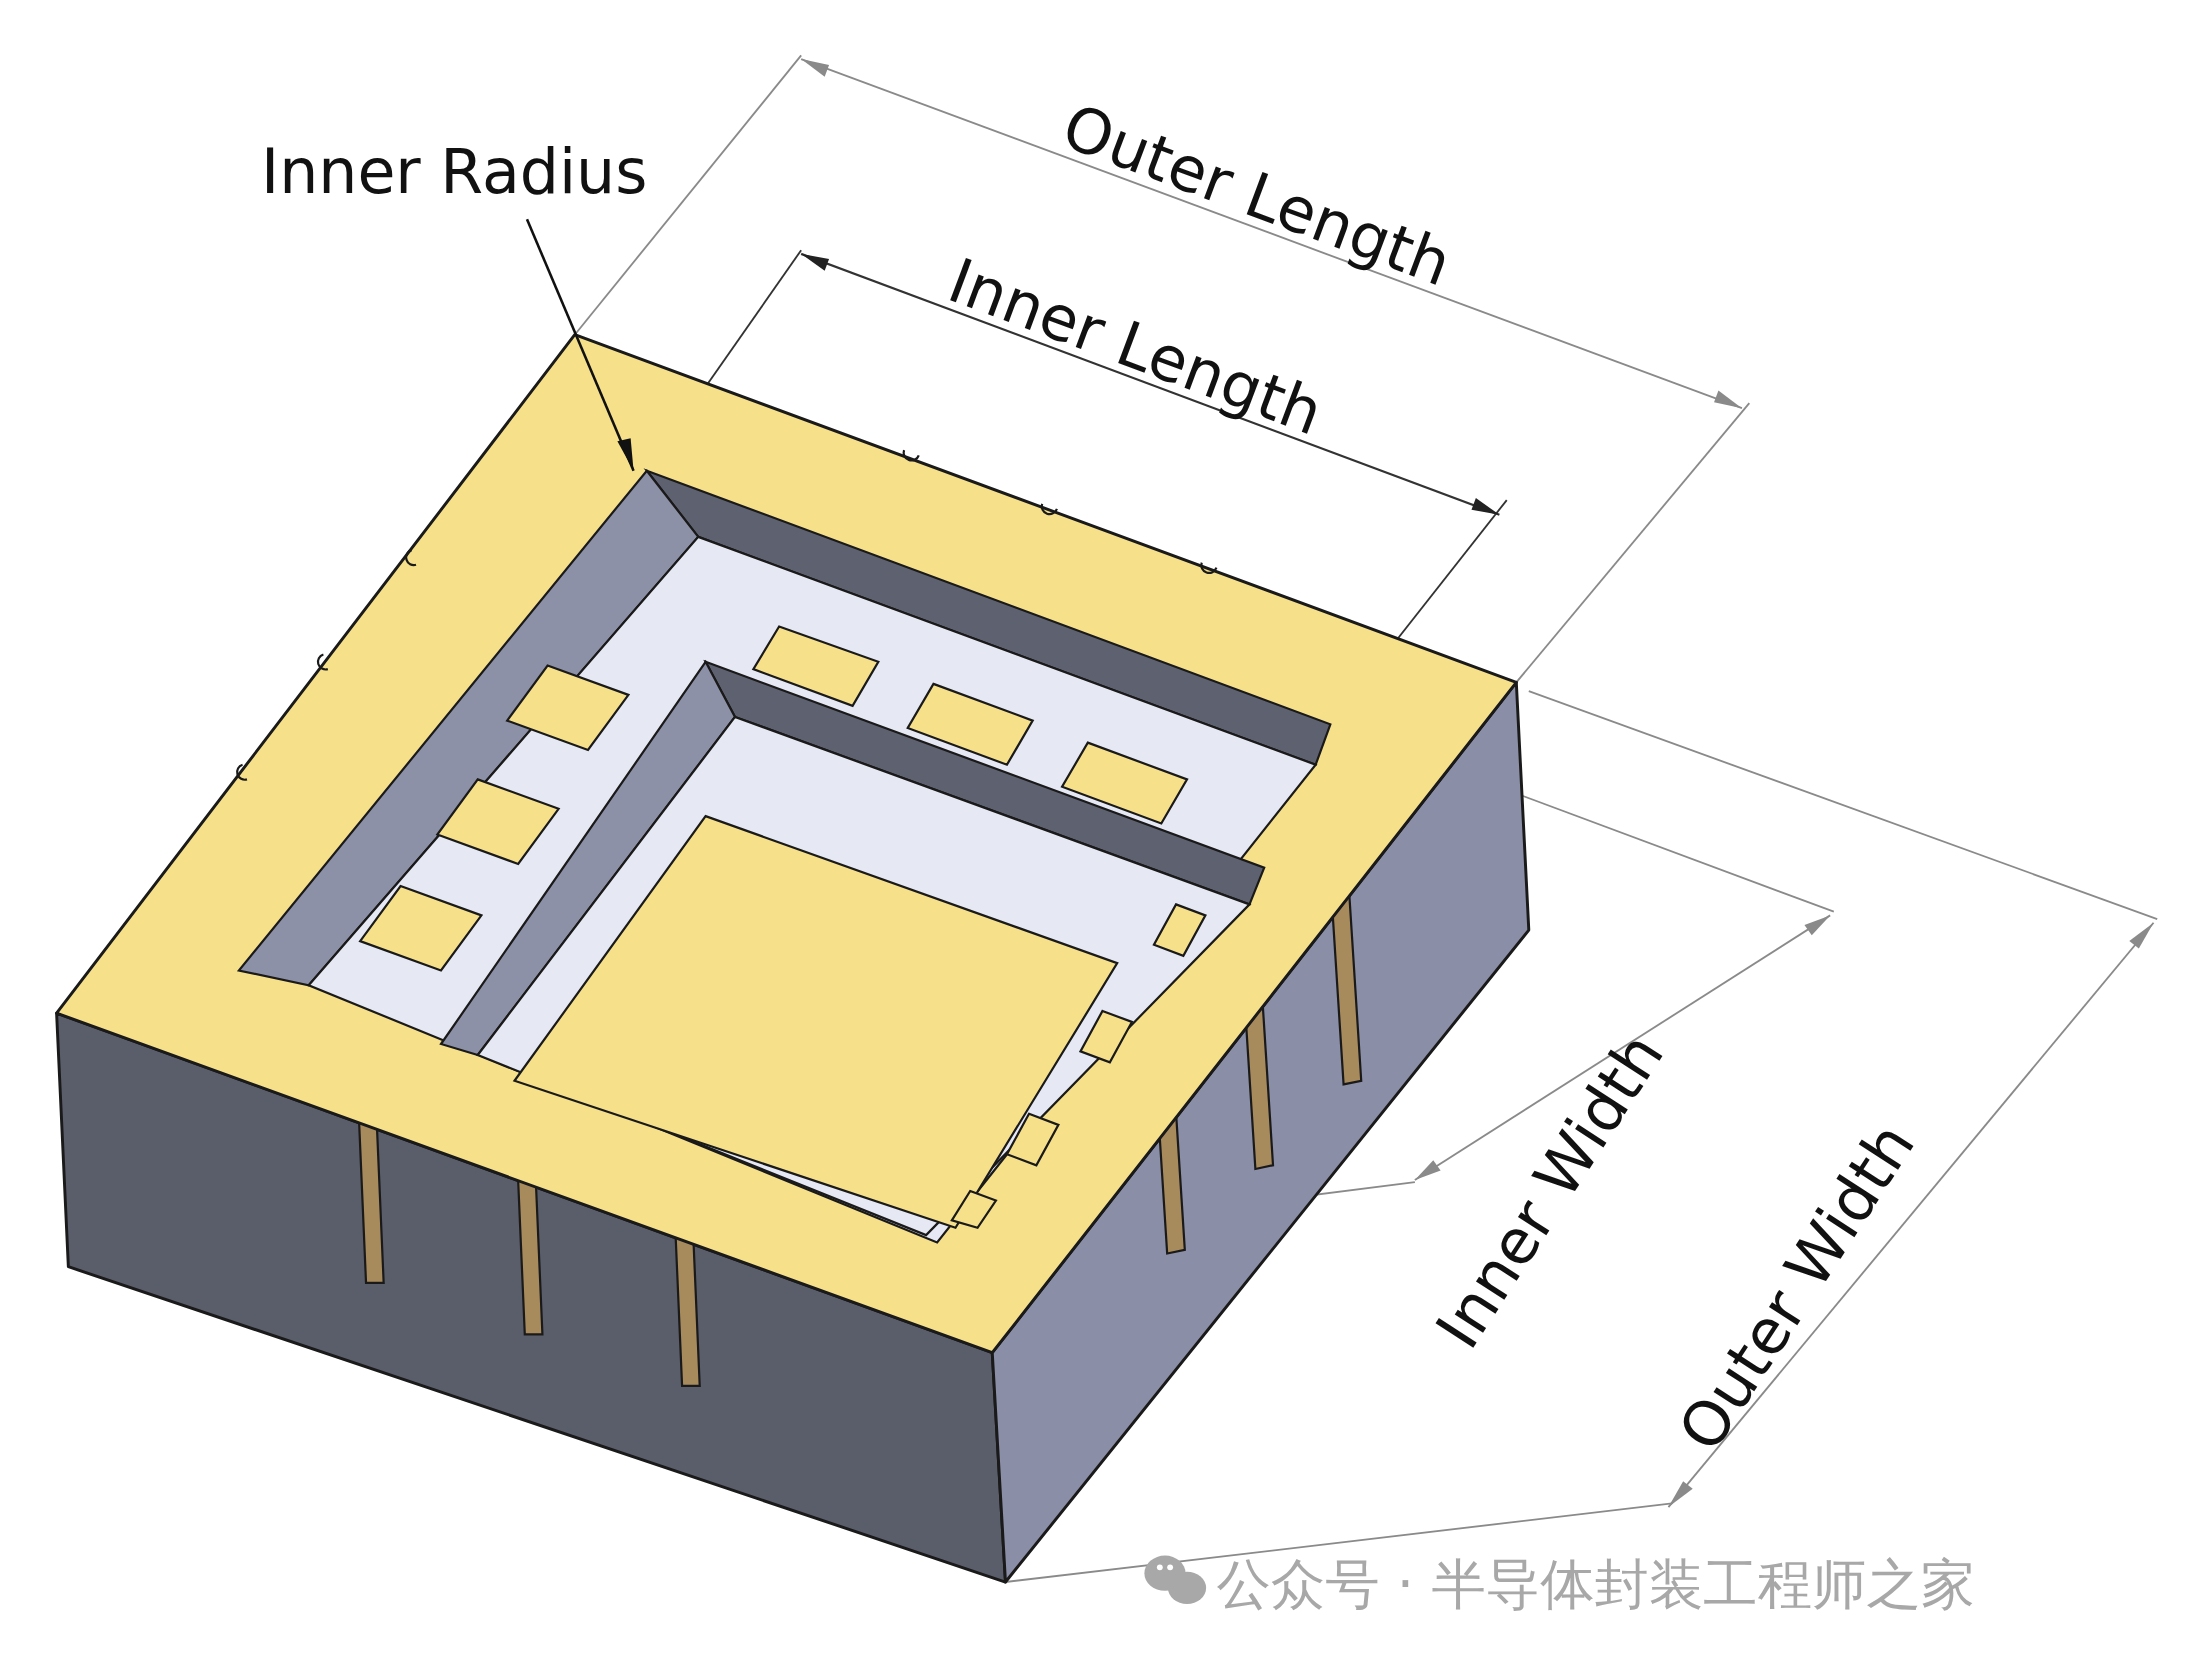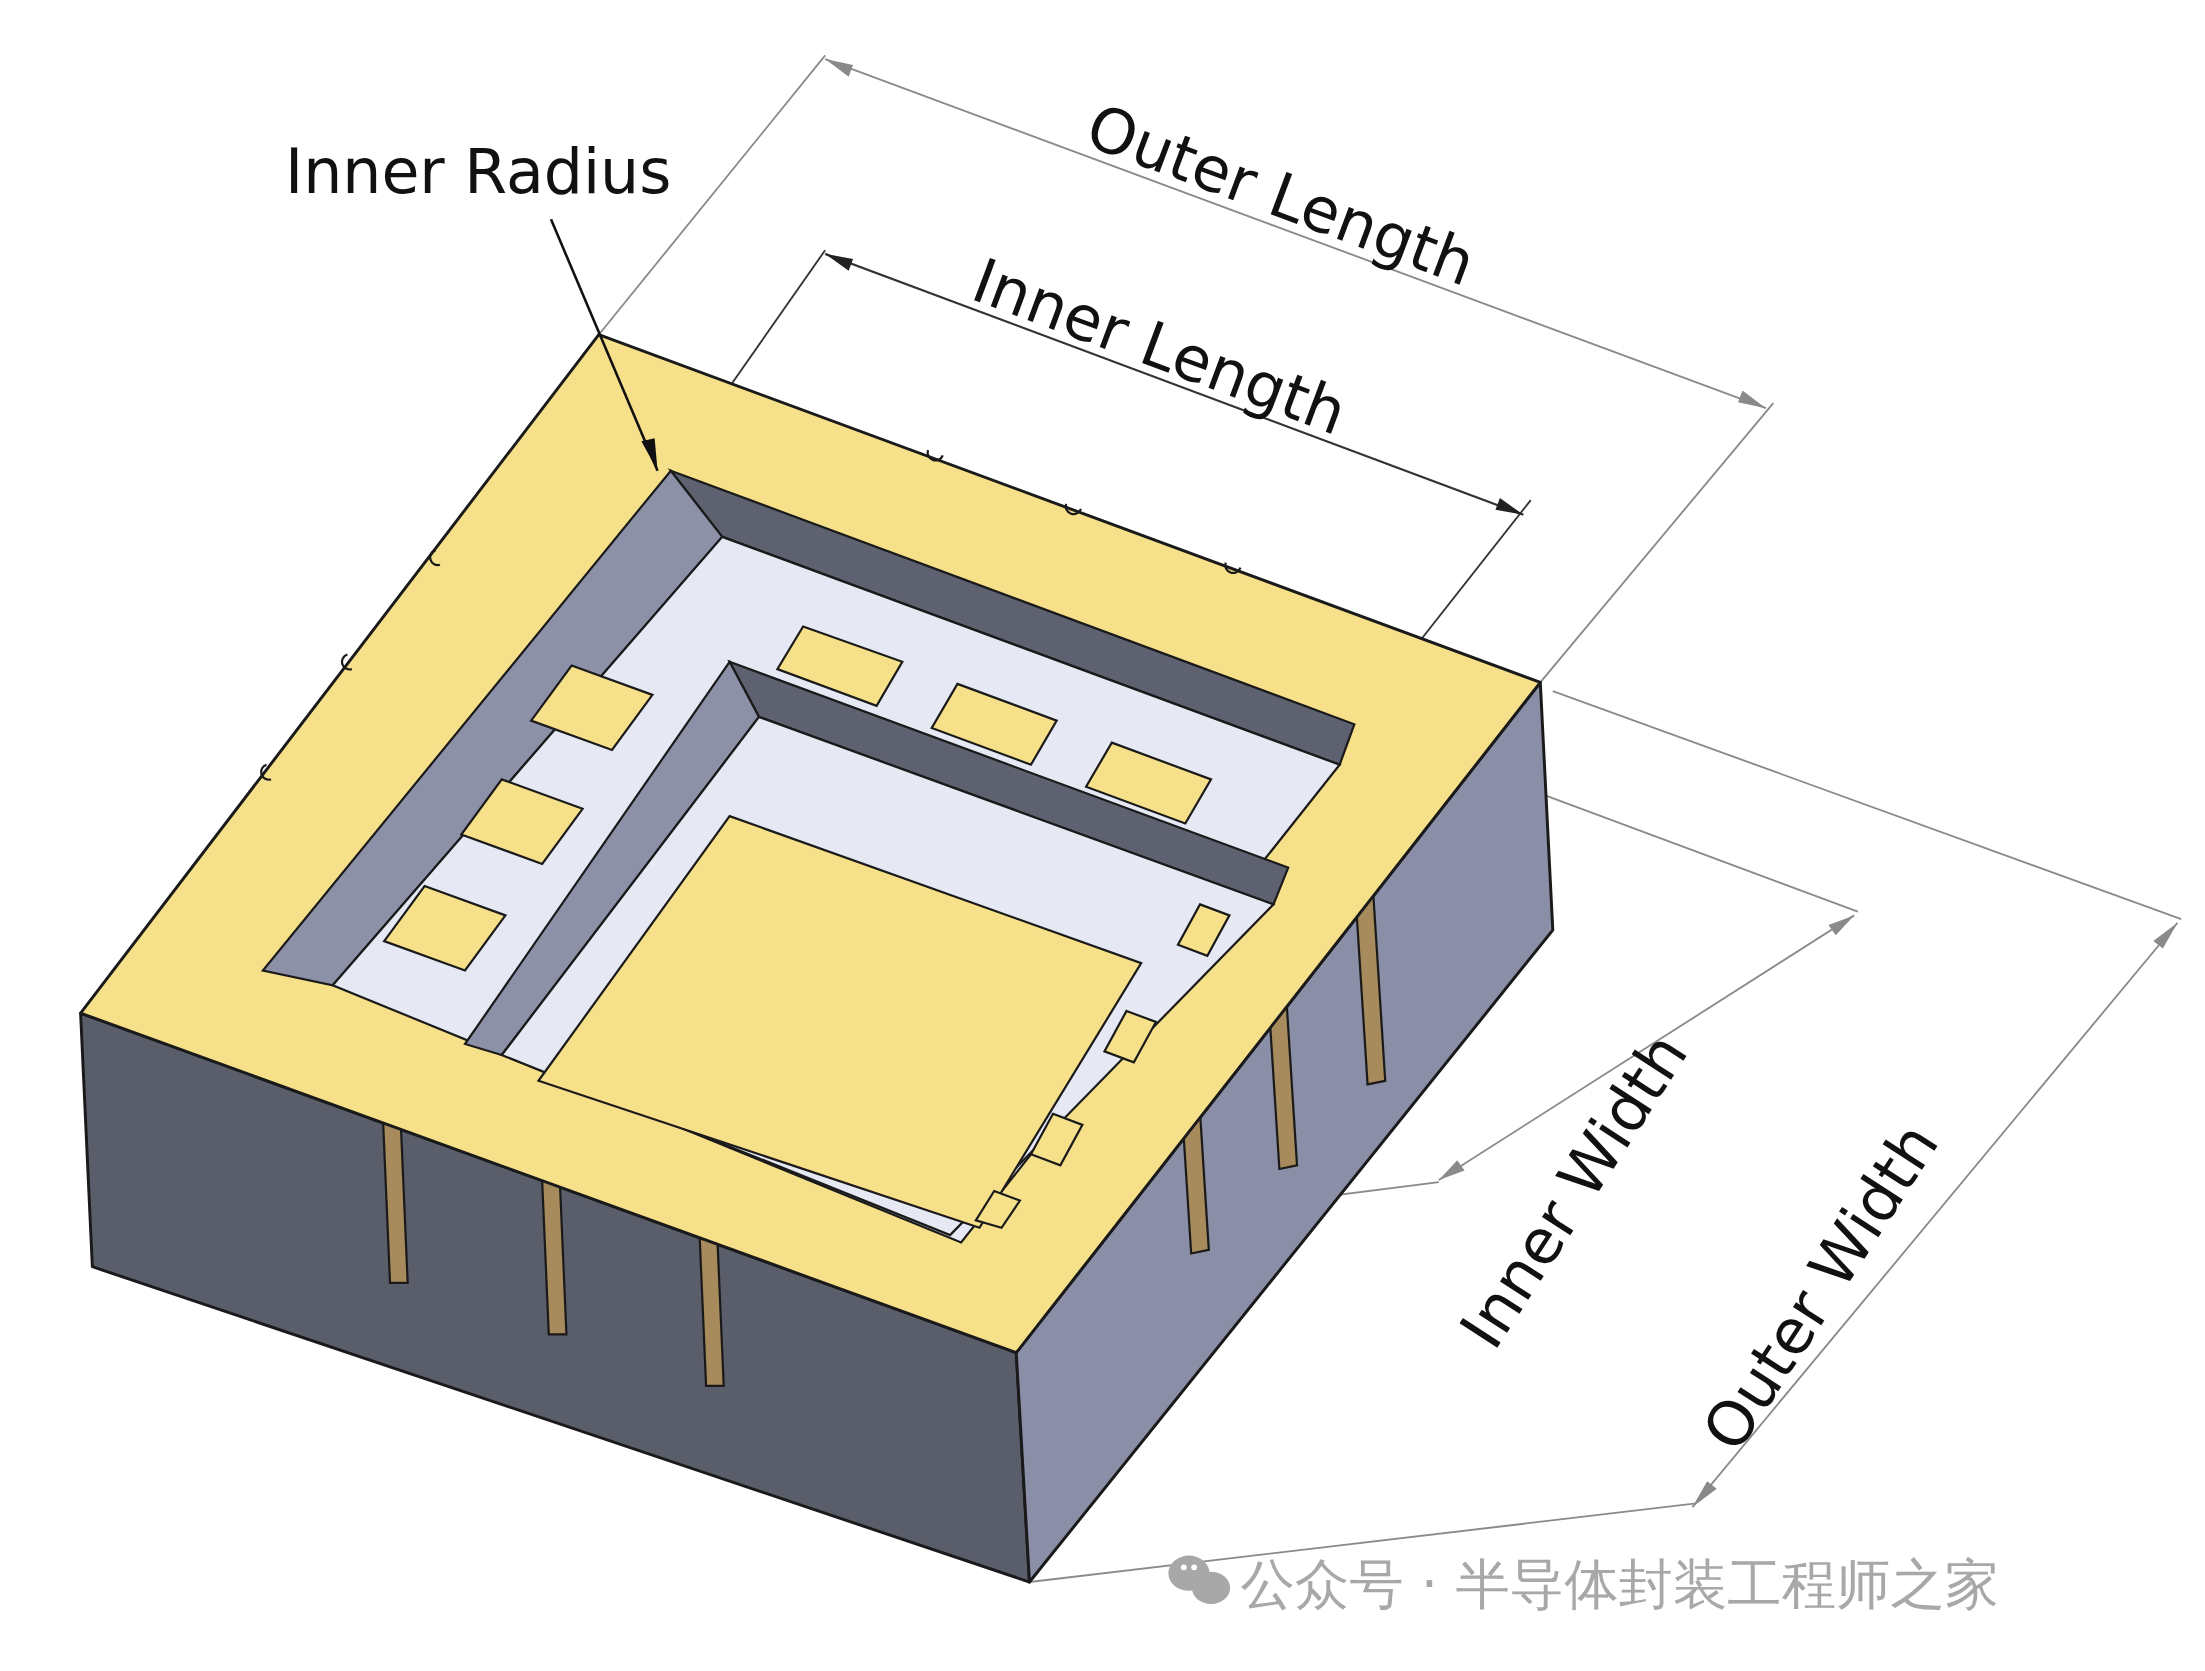--- a/index.html
+++ b/index.html
@@ -1,17 +1,17 @@
 <!DOCTYPE html>
 <html style="font-size:11.8px"><head>
 <meta charset="utf-8">
 <style>
   html, body { margin: 0; padding: 0; background: #ffffff; }
   body { width: 2205px; height: 1672px; position: relative; overflow: hidden; font-family: "DejaVu Sans", sans-serif; }
-  #stage { position: absolute; left: 0; top: 0; width: 1989px; height: 1672px; padding-left: 24px; }
+  #stage { position: absolute; left: 0; top: 0; width: 1989px; height: 1672px; }
   .lbl { font-family: "DejaVu Sans", sans-serif; font-size: 84px; fill: #111111; }
   .wm { font-family: "DejaVu Sans", sans-serif; font-size: 74px; fill: #a8a8a8; }
   .edge { stroke: #1a1a1a; stroke-width: 4; stroke-linejoin: round; }
   .thin { stroke: #1a1a1a; stroke-width: 3; }
   .dim { stroke: #8a8a8a; stroke-width: 2.5; fill: none; }
   .dimdark { stroke: #333333; stroke-width: 3; fill: none; }
 </style>
 </head>
 <body>
 

